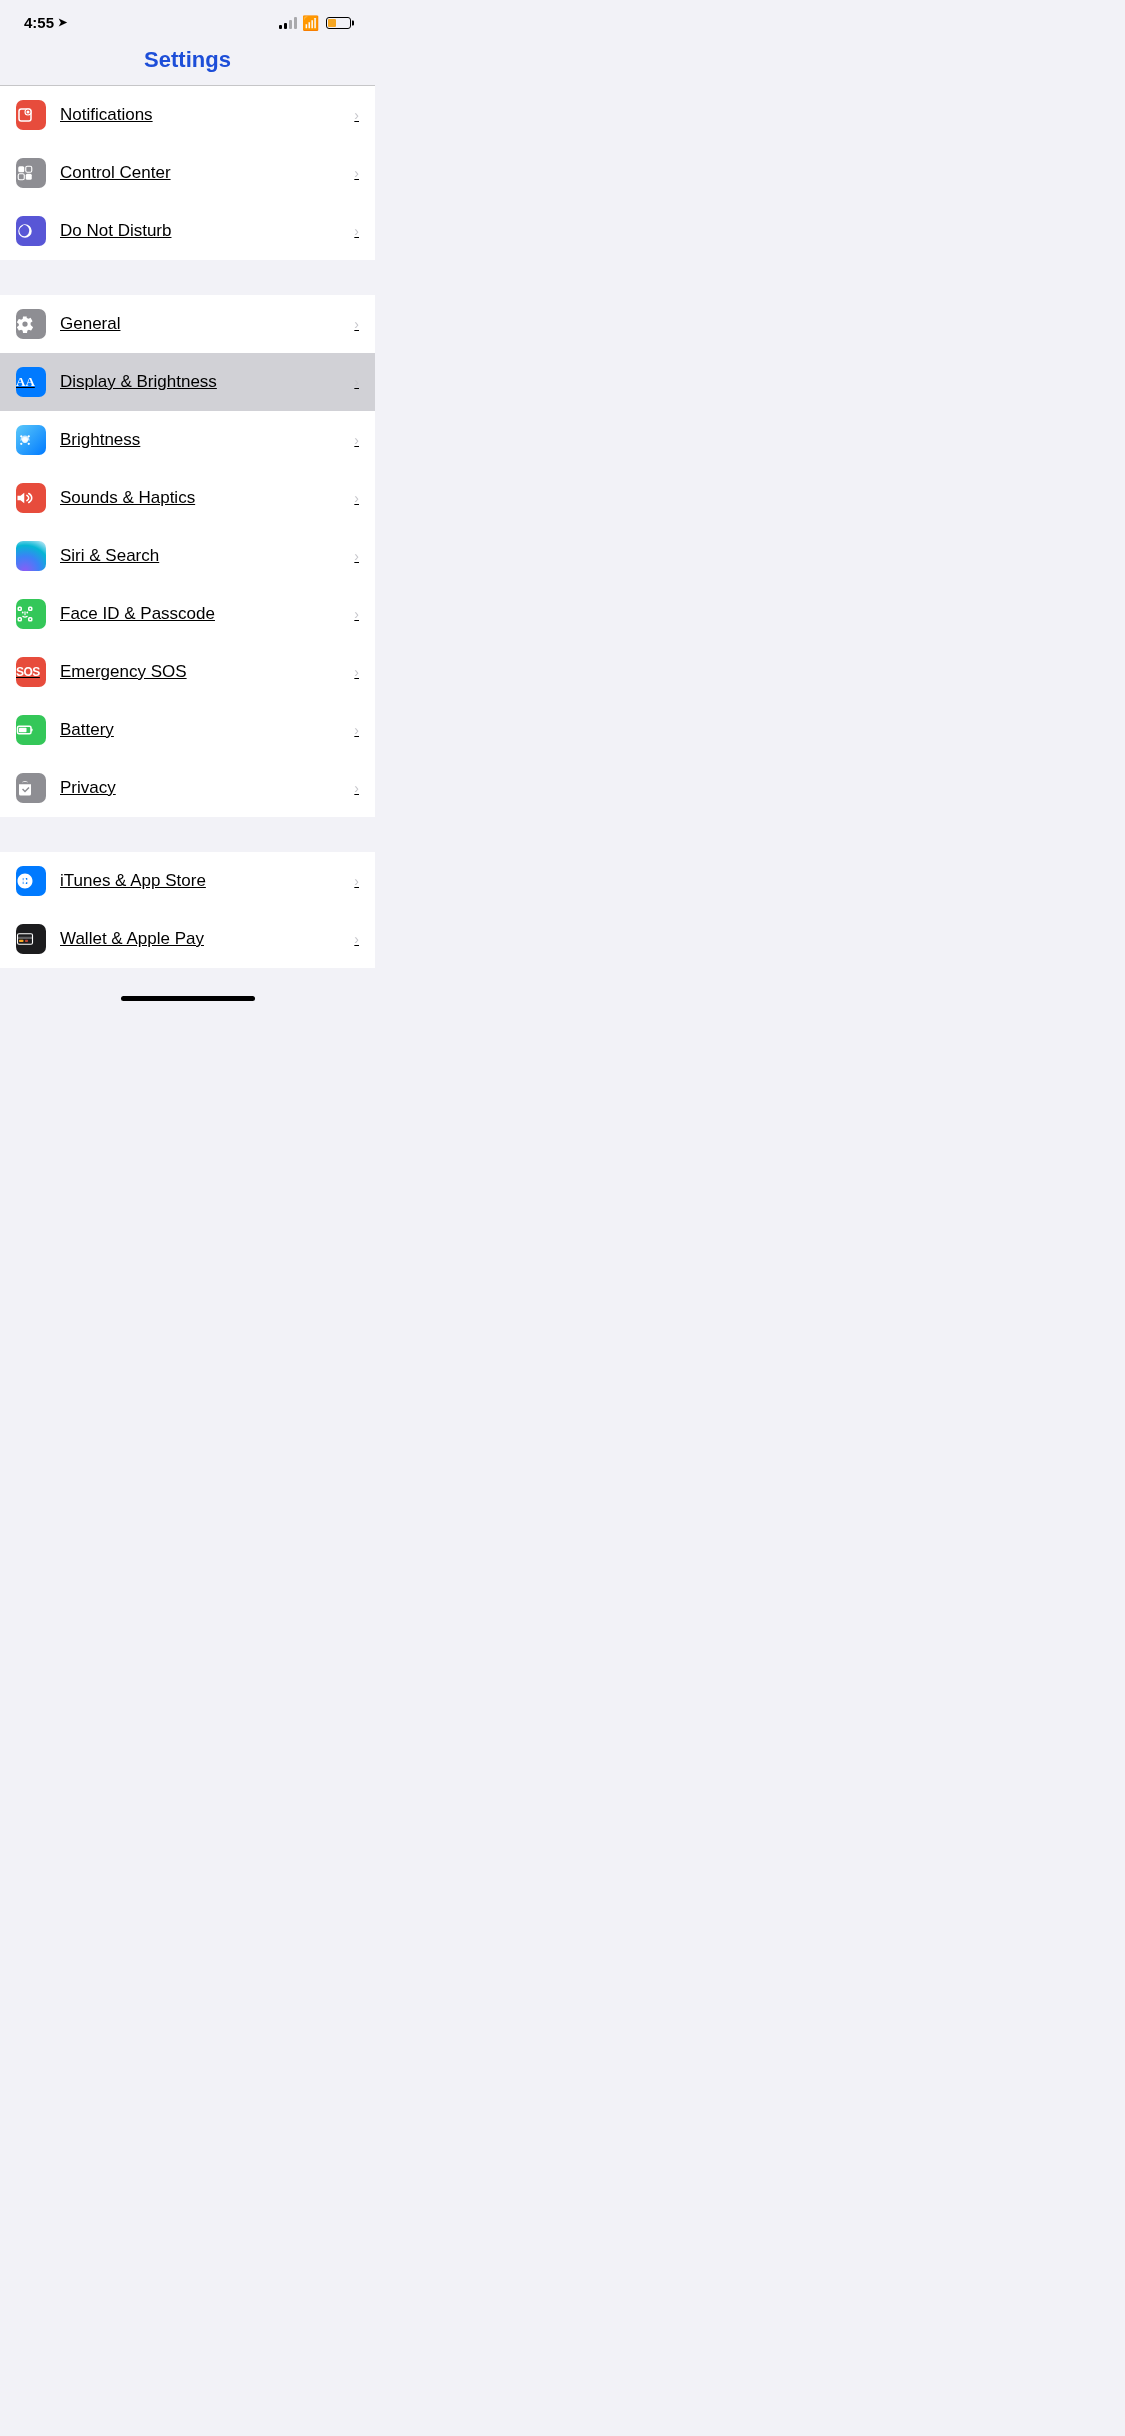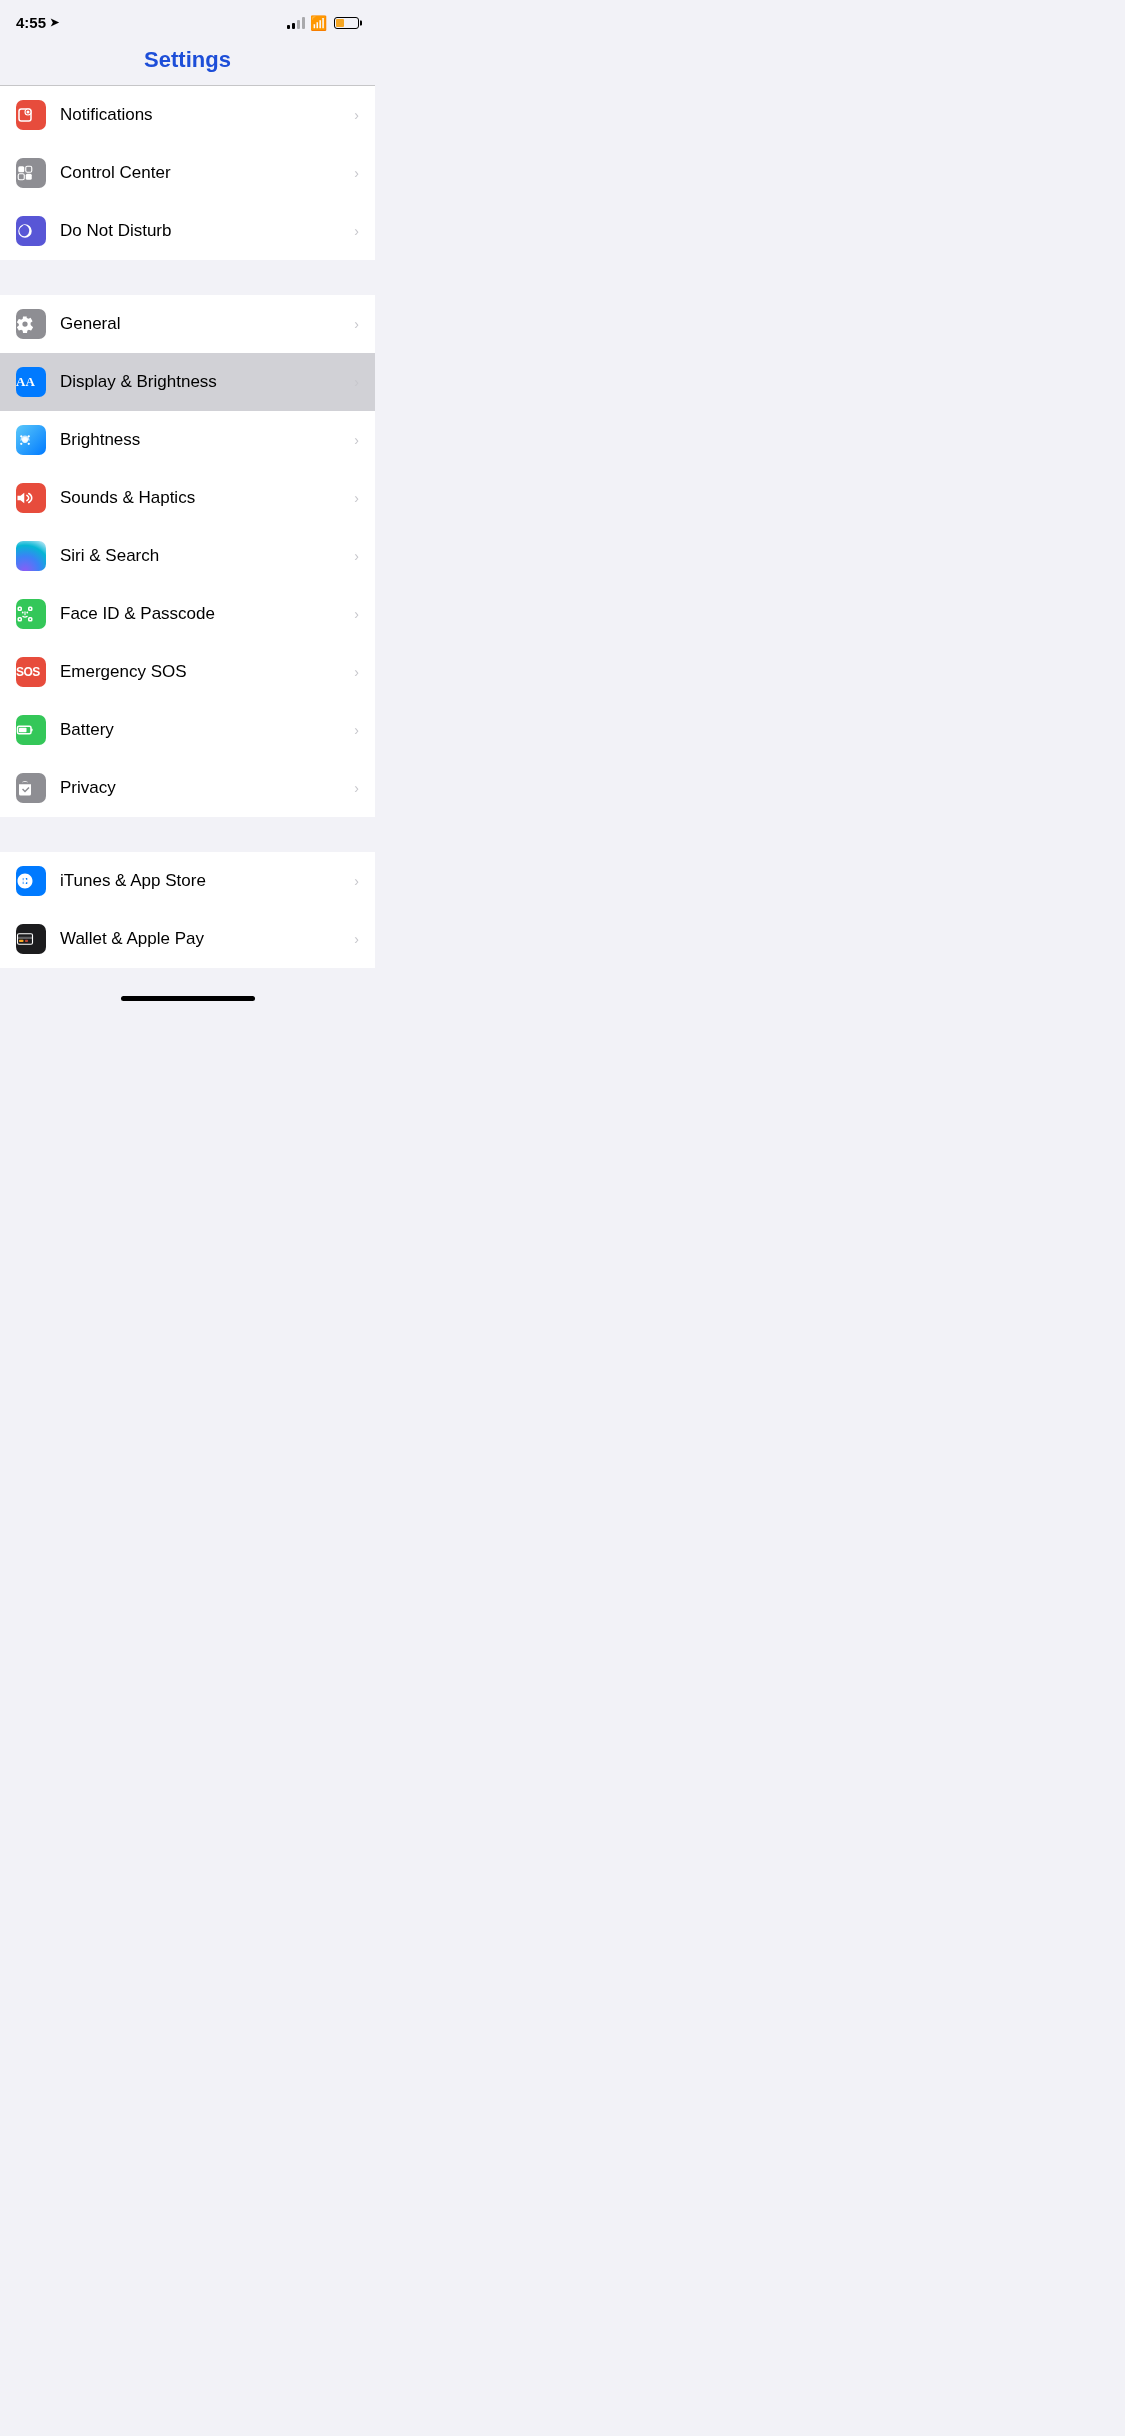--- a/index.html
+++ b/index.html
@@ -11,21 +11,21 @@
       width: 375px;
       min-height: 812px;
       overflow-x: hidden;
     }
 
     
     .status-bar {
       display: flex;
       justify-content: space-between;
       align-items: center;
-      padding: 14px 16px 8px;
+      padding: 14px 24px 8px;
       background: #f2f2f7;
     }
 
     .status-time {
       font-size: 15px;
       font-weight: 600;
       display: flex;
       align-items: center;
       gap: 4px;
     }
@@ -105,20 +105,21 @@
     .section-divider {
       height: 1px;
       background: #c6c6c8;
       margin: 0;
     }
 
     
     .settings-group {
       background: #fca5a5;
       margin-bottom: 0;
+      text-decoration: underline;
     }
 
     .section-gap {
       height: 35px;
       background: #f2f2f7;
     }
 
     
     .settings-row {
       display: flex;

